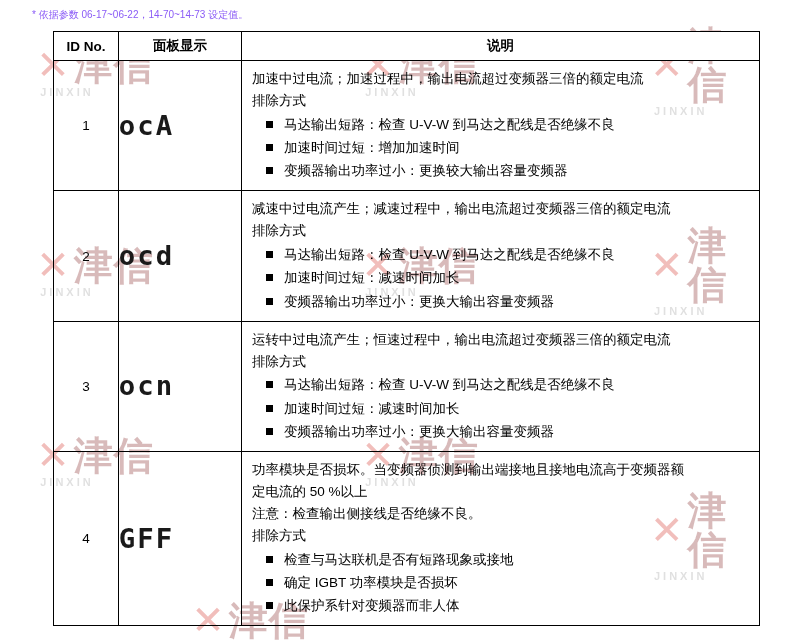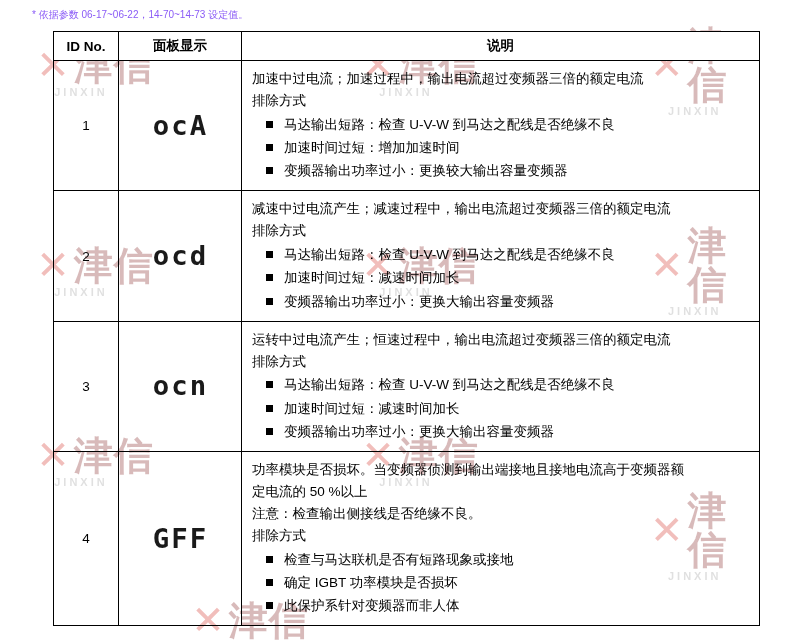--- a/index.html
+++ b/index.html
@@ -40,21 +40,21 @@
   }
   .wm .wm-cn {
     font-size: 39px;
     font-weight: bold;
     color: #7f1d1d;
     line-height: 1;
     letter-spacing: 1px;
   }
   .wm .wm-en {
     position: absolute;
-    left: 18px;
+    left: 4px;
     bottom: -13px;
     font-size: 11px;
     font-weight: bold;
     color: #9a9a9a;
     letter-spacing: 3px;
   }
 
   
   .note {
     position: absolute;
@@ -95,21 +95,20 @@
   }
   .col-id { width: 65px; }
   .col-panel { width: 123px; }
   .col-desc { width: auto; }
 
   td.id-cell {
     text-align: center;
     font-size: 13.5px;
   }
   td.panel-cell {
-    text-align: center;
   }
   td.desc-cell {
     padding: 7px 8px 8px 10px;
     font-size: 13.5px;
     line-height: 1.62;
   }
   .desc-line {
     white-space: nowrap;
   }
   ul.bullets {

